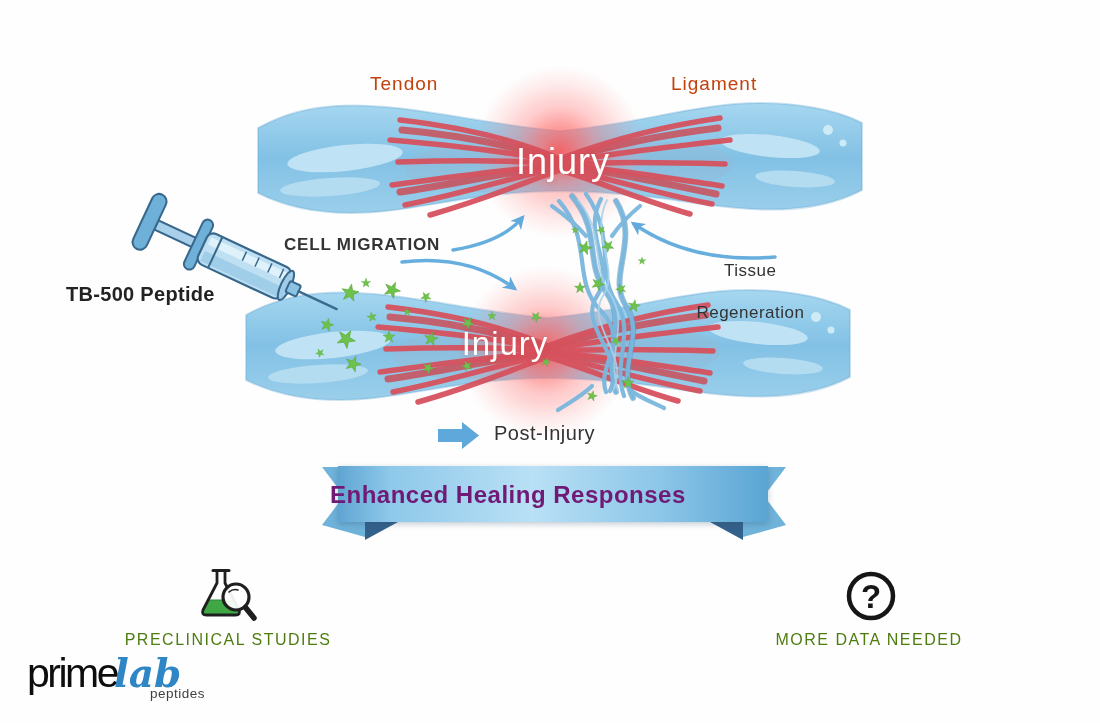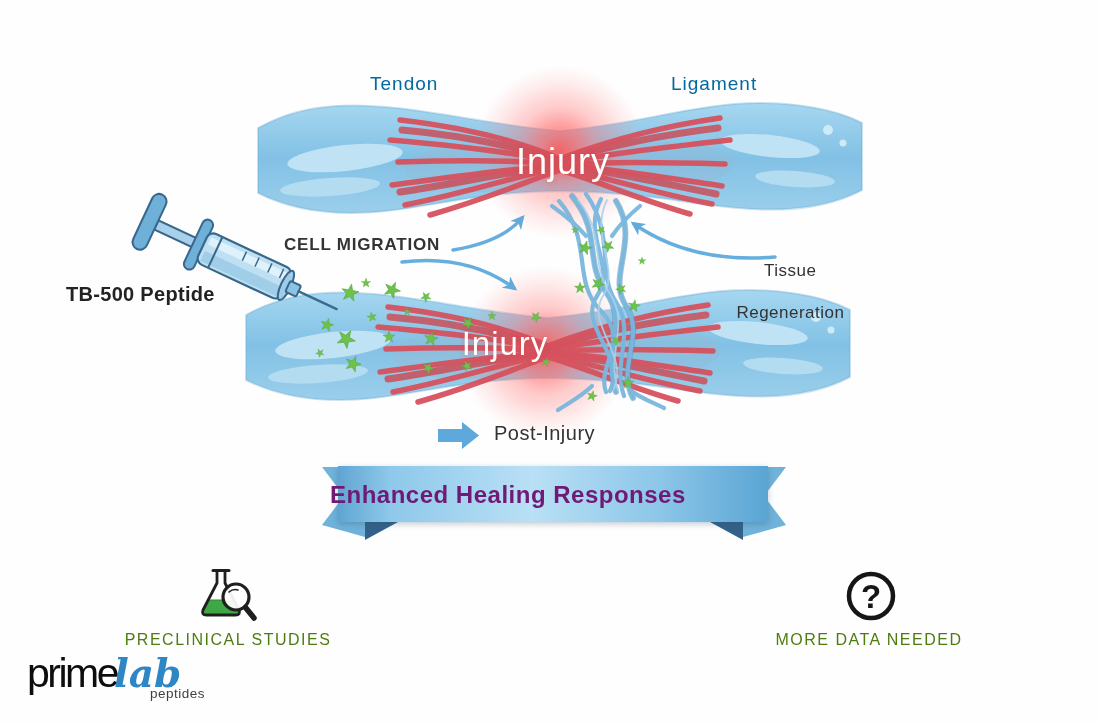--- a/index.html
+++ b/index.html
@@ -3,21 +3,21 @@
 <meta charset="utf-8">
 <style>
   html,body{margin:0;padding:0;background:#fff;}
   .canvas{
     position:relative;width:1100px;height:723px;overflow:hidden;
     background:#fefefe;
     font-family:"Liberation Sans", sans-serif;
   }
   .illustration{position:absolute;left:0;top:0;}
   .lbl{position:absolute;color:#3a3a3a;white-space:pre;}
-  .tissue-lbl{font-size:19px;font-weight:500;letter-spacing:1px;color:#0369a1;}
+  .tissue-lbl{font-size:19px;font-weight:500;letter-spacing:1px;color:#c2410c;}
   .injury-lbl{color:#ffffff;font-weight:400;letter-spacing:1px;text-align:center;
     text-shadow:0 0 6px rgba(220,60,60,.45);}
   .caps-lbl{font-size:17px;font-weight:600;letter-spacing:.8px;color:#333;}
   .regen-lbl{font-size:17px;font-weight:500;color:#333;text-align:center;line-height:21px;letter-spacing:.5px;}
   .peptide-lbl{font-size:20px;font-weight:800;color:#222;letter-spacing:.3px;}
   .postinjury-lbl{font-size:20px;font-weight:500;color:#333;letter-spacing:.5px;text-align:right;}
   .banner-lbl{font-size:24px;font-weight:700;color:#701a75;text-align:left;letter-spacing:.5px;}
   .footer-lbl{font-size:16px;font-weight:500;letter-spacing:1.5px;color:#4d7c0f;text-align:center;}
   .logo{position:absolute;left:27px;top:653px;width:180px;line-height:1;}
   .logo-row{white-space:nowrap;}
@@ -225,21 +225,21 @@
   </svg>
 
   <div class="lbl tissue-lbl" style="left:370px;top:73px;">Tendon</div>
   <div class="lbl tissue-lbl" style="left:671px;top:73px;">Ligament</div>
 
   <div class="lbl injury-lbl" style="left:503px;top:141px;width:120px;font-size:36px;">Injury</div>
   <div class="lbl injury-lbl" style="left:445px;top:325px;width:120px;font-size:33px;">Injury</div>
 
   <div class="lbl caps-lbl" style="left:284px;top:235px;">CELL MIGRATION</div>
 
-  <div class="lbl regen-lbl" style="left:700px;top:239px;width:160px;">
+  <div class="lbl regen-lbl" style="left:660px;top:239px;width:160px;">
     <span>Tissue</span><br>
     <span>Regeneration</span>
   </div>
 
   <div class="lbl peptide-lbl" style="left:66px;top:283px;">TB-500 Peptide</div>
 
   <div class="lbl postinjury-lbl" style="left:494px;top:422px;">Post-Injury</div>
 
   <div class="lbl banner-lbl" style="left:330px;top:481px;width:446px;">Enhanced Healing Responses</div>
 

